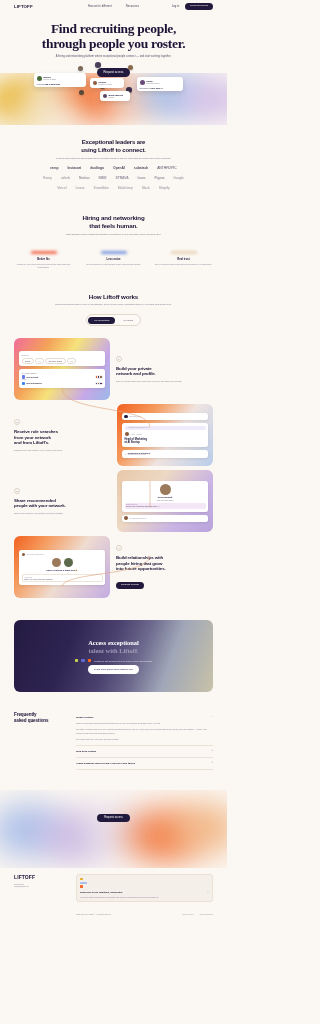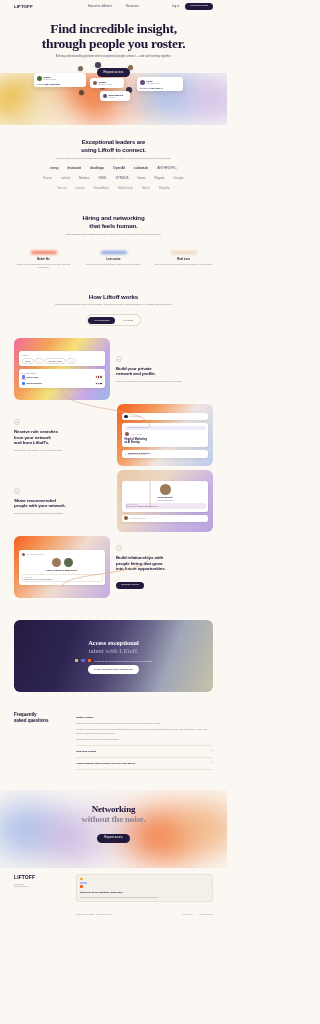--- a/index.html
+++ b/index.html
@@ -201,21 +201,21 @@
       <a>Resources</a>
     </div>
     <div class="nav-right">
       <a class="nav-login">Log in</a>
       <button class="btn-dark">Request access</button>
     </div>
   </div>
 
   <div class="hero">
     <h1>
-      <span>Find incredible insight,</span><br>
+      <span>Find recruiting people,</span><br>
       <span>through people you roster.</span>
     </h1>
     <p>A hiring and networking platform where exceptional people connect — and start working together.</p>
     <button class="btn-dark">Request access</button>
   </div>
 
   <div class="blob-band">
     <div class="blob b1"></div>
     <div class="blob b2"></div>
     <div class="blob b3"></div>
@@ -550,24 +550,20 @@
       </div>
     </div>
   </div>
 
   <div class="final">
     <div class="fblob f1"></div>
     <div class="fblob f2"></div>
     <div class="fblob f3"></div>
     <div class="fblob f4"></div>
     <div class="fblob f5"></div>
-    <h2>
-      <span>Networking</span><br>
-      <span class="g">without the noise.</span>
-    </h2>
     <button class="btn-dark">Request access</button>
   </div>
 
   <div class="footer">
     <div class="foot-top">
       <div class="foot-left">
         <div class="logo">LIFTOFF</div>
         <p>Get in touch</p>
         <p>support@liftoff.xyz</p>
       </div>

